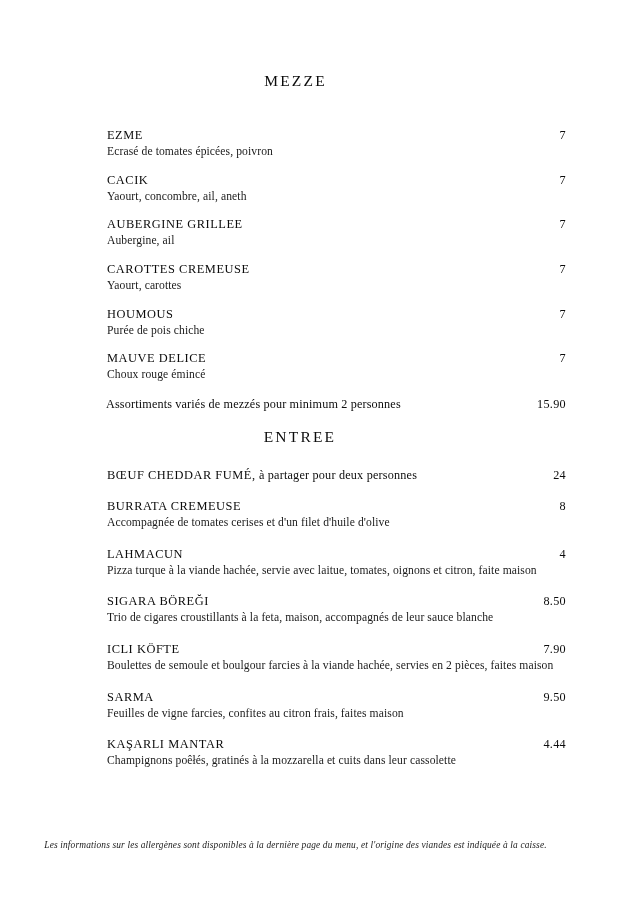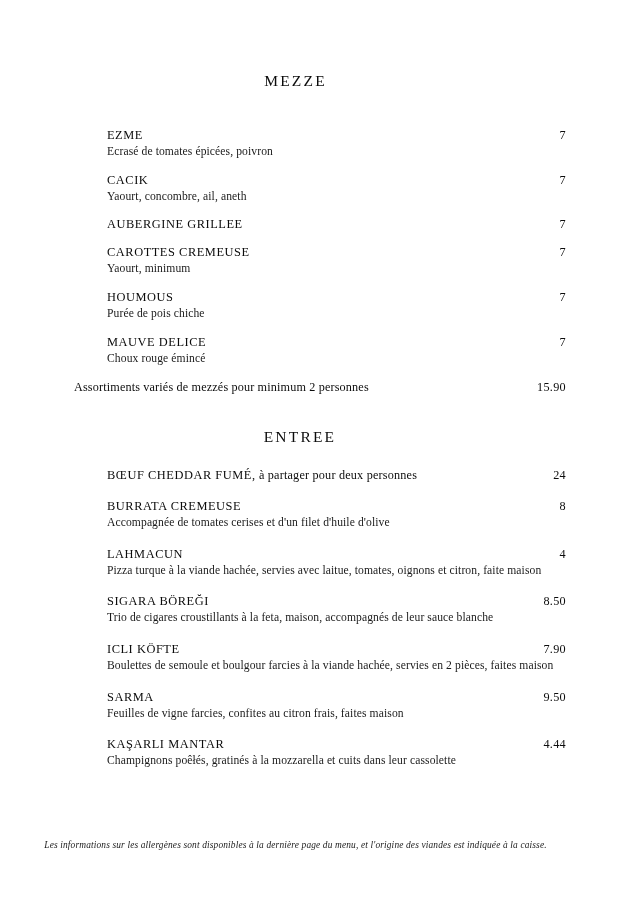--- a/index.html
+++ b/index.html
@@ -79,20 +79,21 @@
   .item-desc {
     font-size: 11.6px;
     line-height: 1.35;
     color: #1a1a1a;
     margin-top: 1px;
     letter-spacing: 0.1px;
   }
   .plain-row {
     position: relative;
     margin-bottom: 12px;
+    margin-left: 32px;
   }
   .plain-row .item-name {
     text-transform: none;
     font-variant: normal;
     letter-spacing: 0.15px;
     font-size: 12.2px;
   }
 
   
   #mezze-list .menu-item { margin-bottom: 13px; }
@@ -132,28 +133,29 @@
         <span class="item-price">7</span>
       </div>
       <div class="item-desc">Yaourt, concombre, ail, aneth</div>
     </div>
 
     <div class="menu-item">
       <div class="item-row">
         <span class="item-name">AUBERGINE GRILLEE</span>
         <span class="item-price">7</span>
       </div>
+      <div class="item-desc">Aubergine, ail</div>
     </div>
 
     <div class="menu-item">
       <div class="item-row">
         <span class="item-name">CAROTTES CREMEUSE</span>
         <span class="item-price">7</span>
       </div>
-      <div class="item-desc">Yaourt, minimum</div>
+      <div class="item-desc">Yaourt, carottes</div>
     </div>
 
     <div class="menu-item">
       <div class="item-row">
         <span class="item-name">HOUMOUS</span>
         <span class="item-price">7</span>
       </div>
       <div class="item-desc">Purée de pois chiche</div>
     </div>
 
@@ -191,21 +193,21 @@
         <span class="item-price">8</span>
       </div>
       <div class="item-desc">Accompagnée de tomates cerises et d'un filet d'huile d'olive</div>
     </div>
 
     <div class="menu-item">
       <div class="item-row">
         <span class="item-name">LAHMACUN</span>
         <span class="item-price">4</span>
       </div>
-      <div class="item-desc">Pizza turque à la viande hachée, servies avec laitue, tomates, oignons et citron, faite maison</div>
+      <div class="item-desc">Pizza turque à la viande hachée, servie avec laitue, tomates, oignons et citron, faite maison</div>
     </div>
 
     <div class="menu-item">
       <div class="item-row">
         <span class="item-name">SIGARA BÖREĞI</span>
         <span class="item-price">8.50</span>
       </div>
       <div class="item-desc">Trio de cigares croustillants à la feta, maison, accompagnés de leur sauce blanche</div>
     </div>
 

